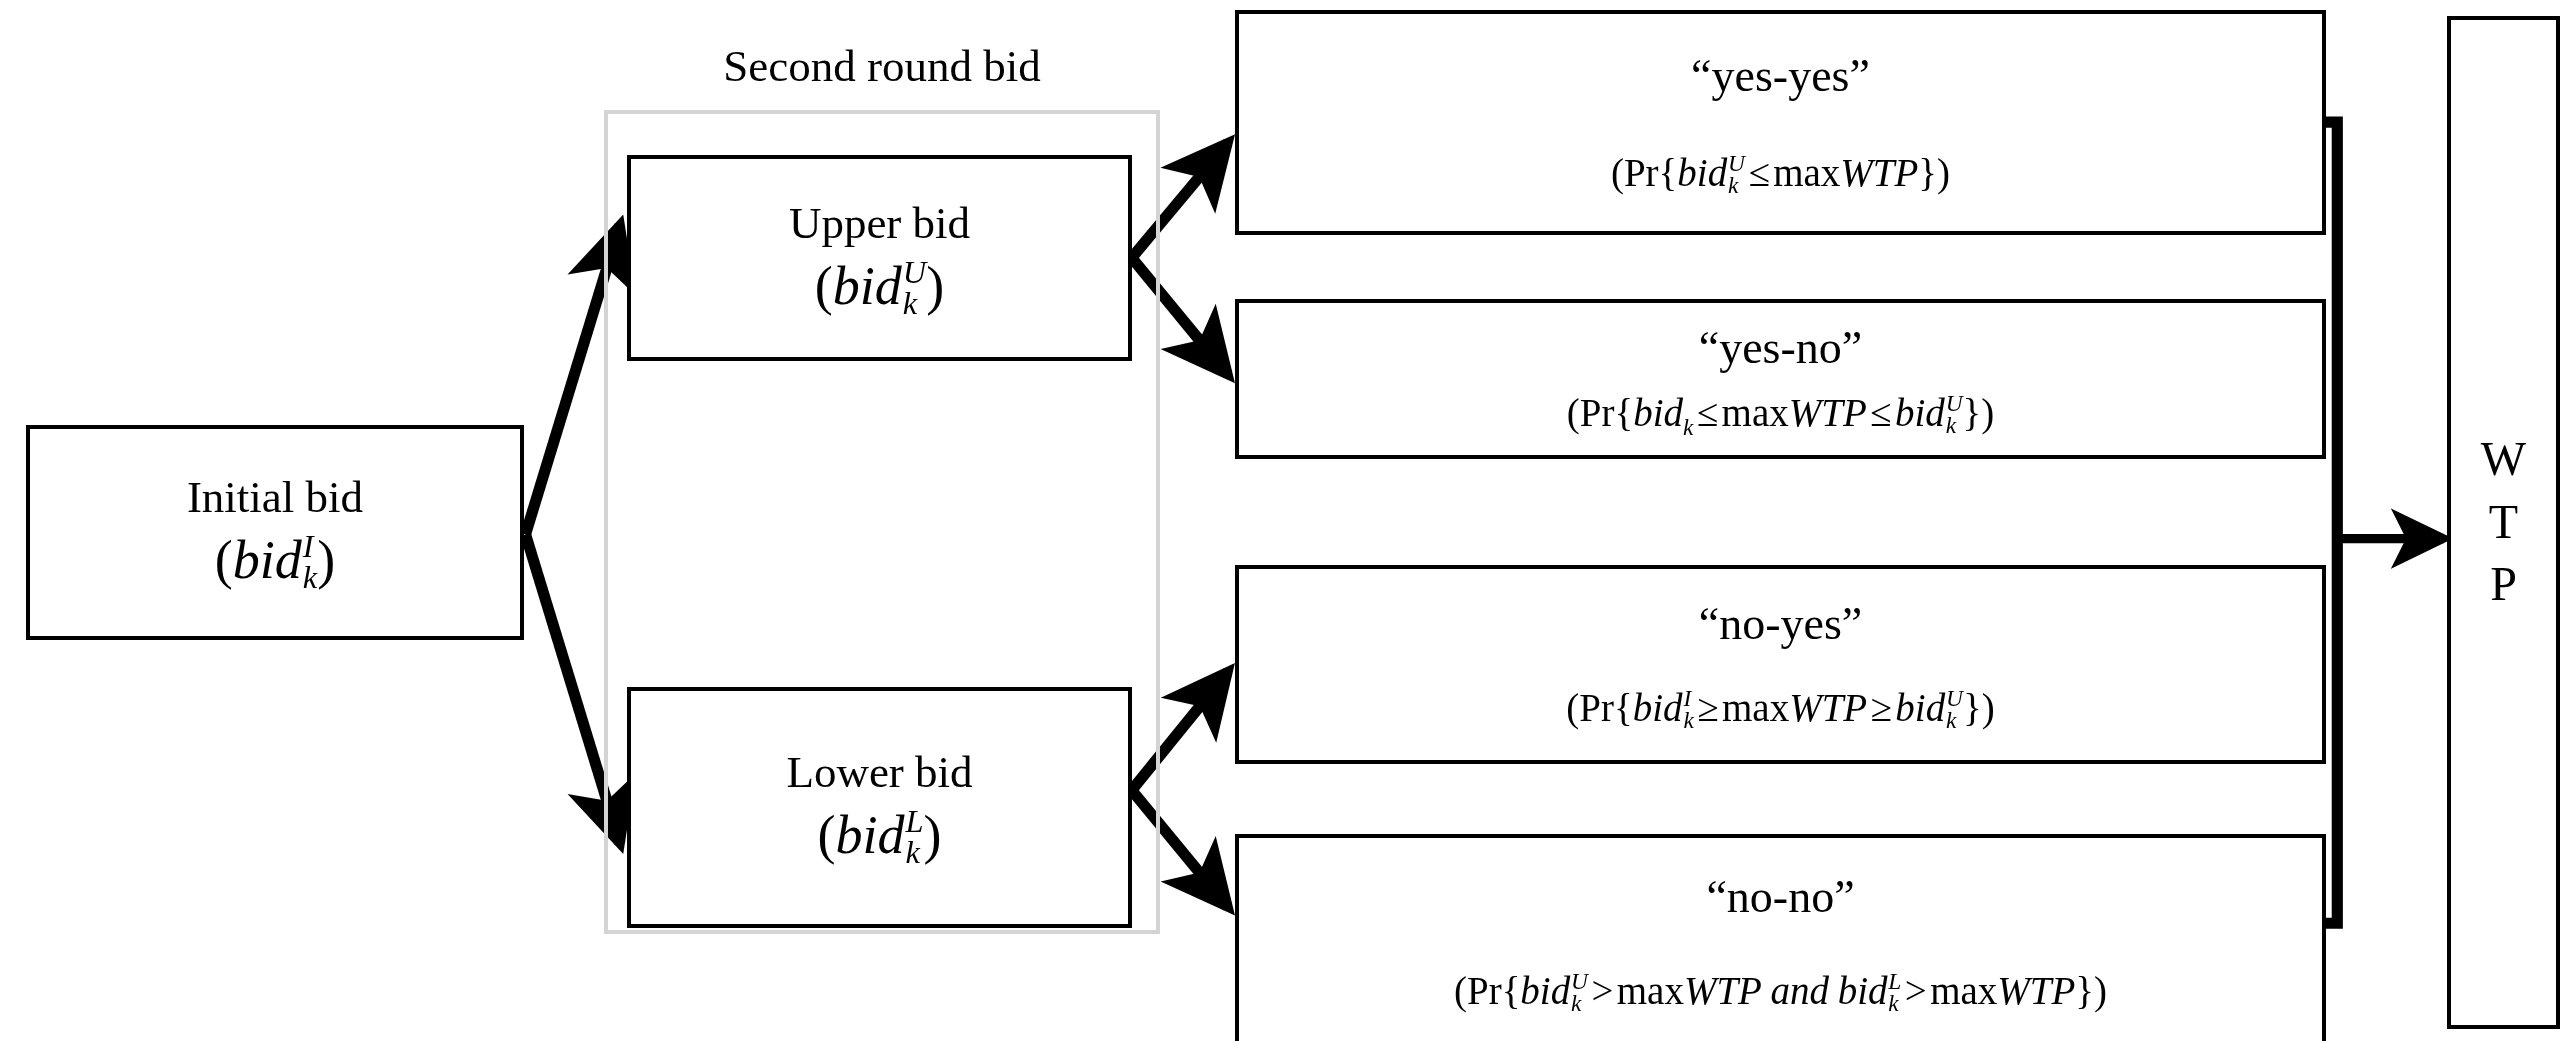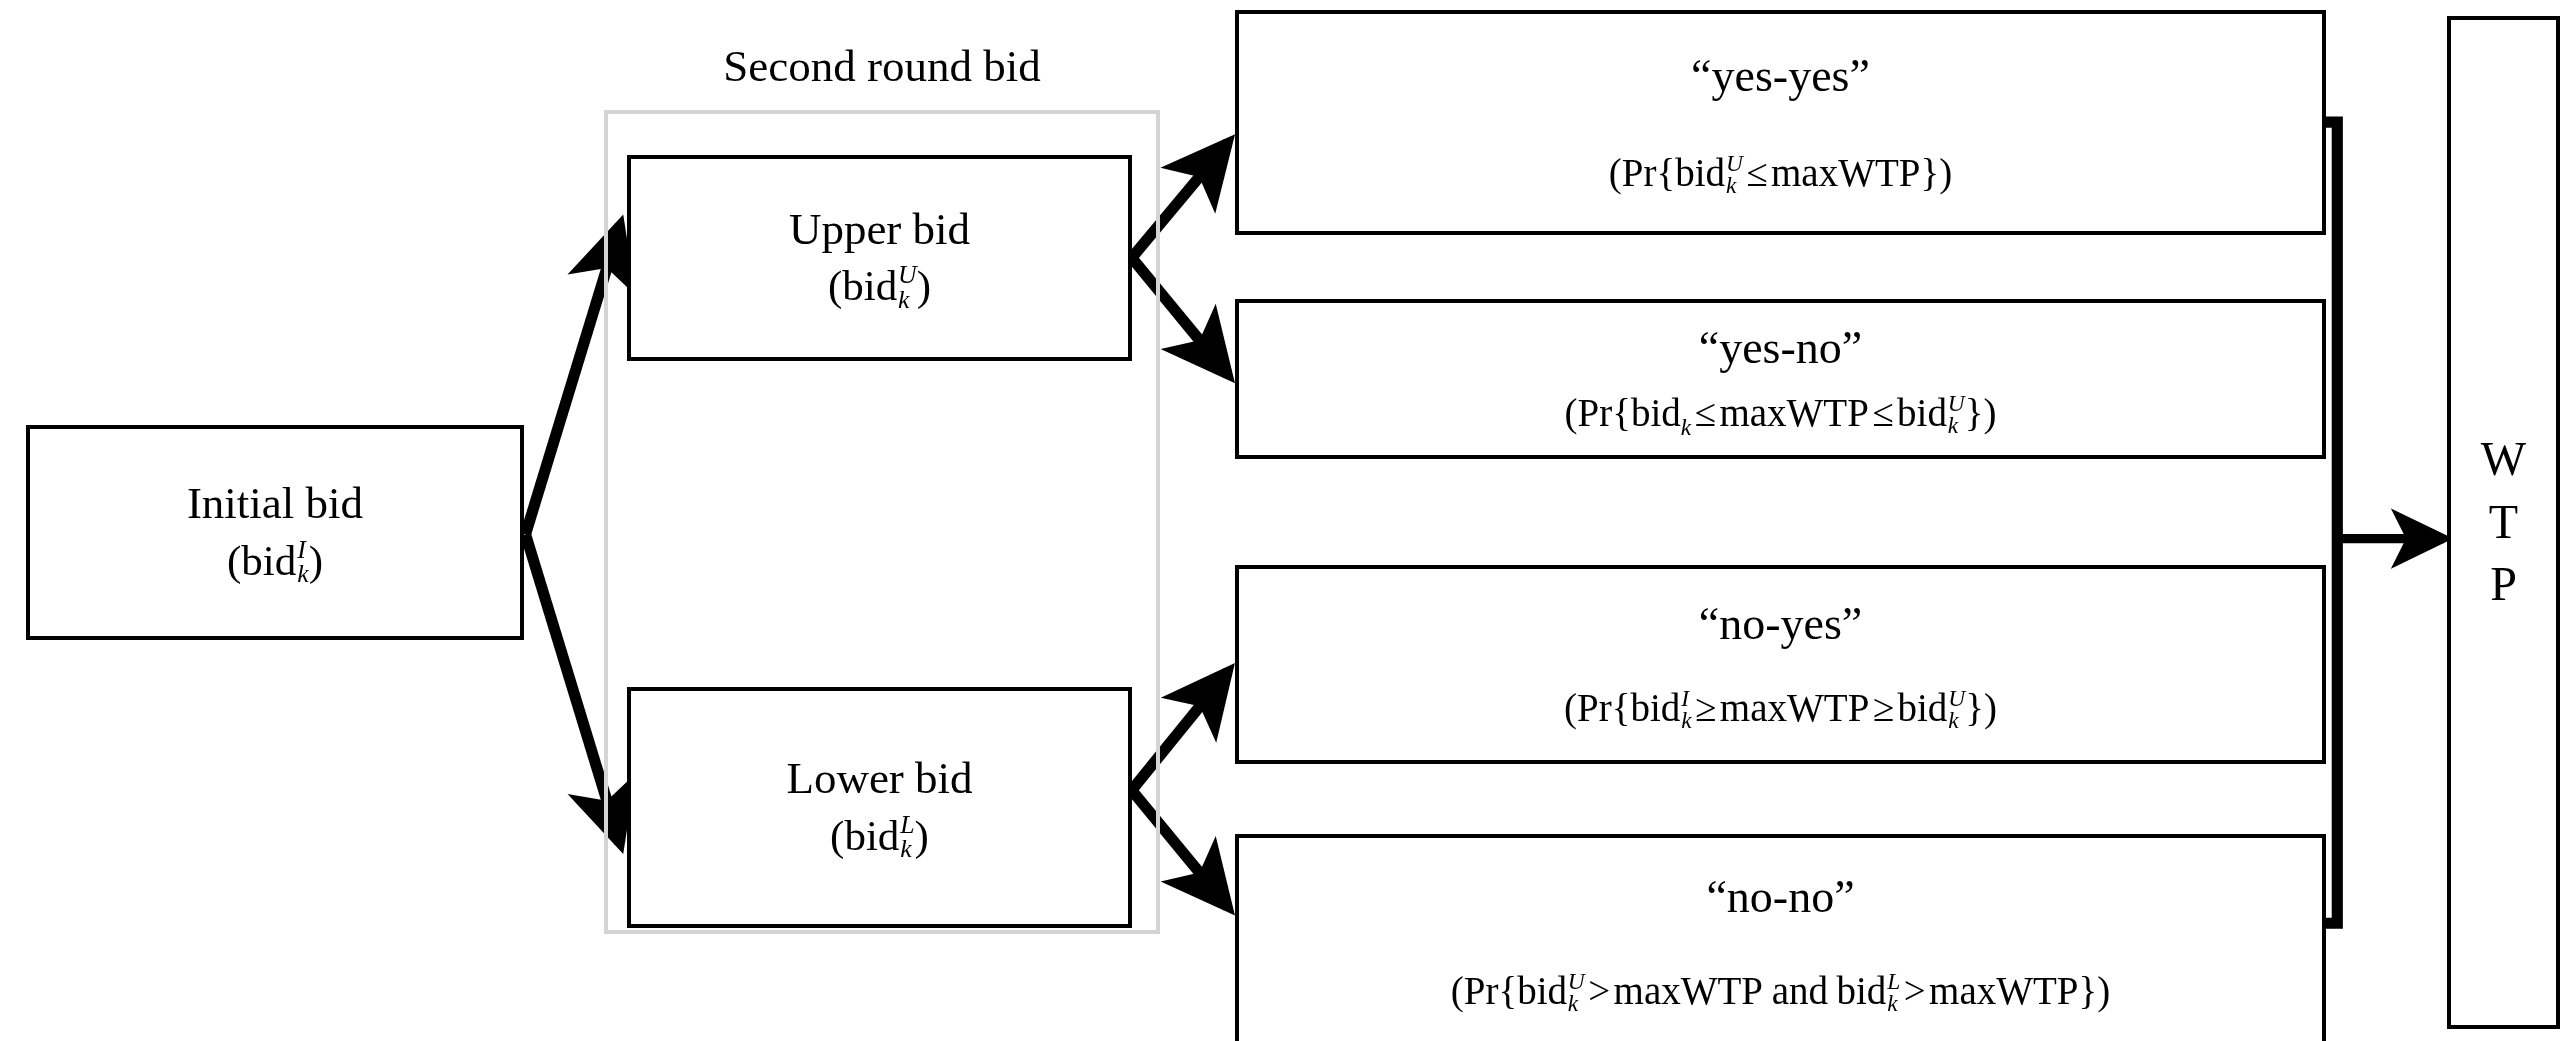--- a/index.html
+++ b/index.html
@@ -34,28 +34,29 @@
     text-align: center;
   }
 
   .node-title {
     font-size: 45px;
     line-height: 1.12;
     white-space: nowrap;
   }
 
   .node-sub {
-    font-size: 43px;
+    font-size: 54px;
     line-height: 1.15;
     white-space: nowrap;
     margin-top: 6.9px;
   }
 
   
   .mi {            
+    font-style: italic;
   }
   .mup {           
     font-style: normal;
   }
   .sub {
     font-size: 0.60em;
     vertical-align: sub;
     font-style: italic;
     line-height: 0;
   }

